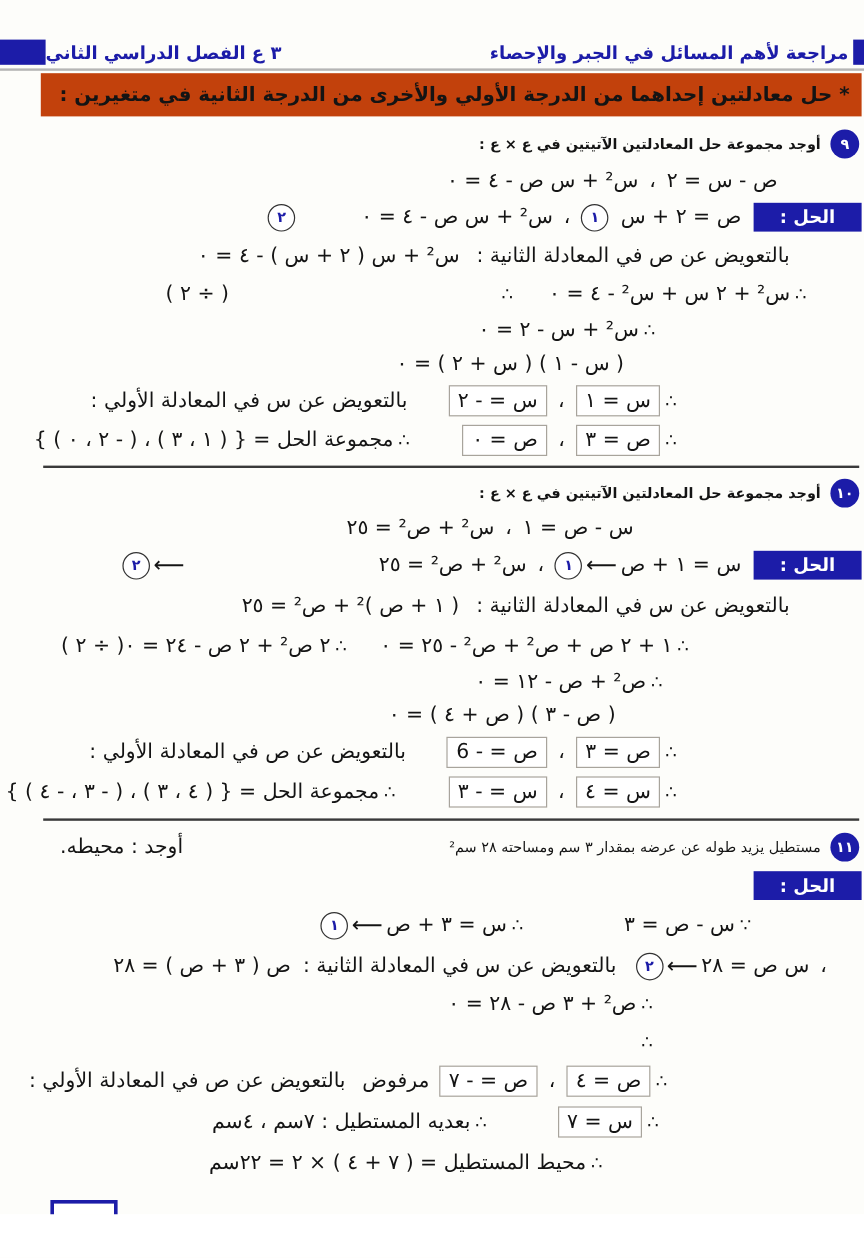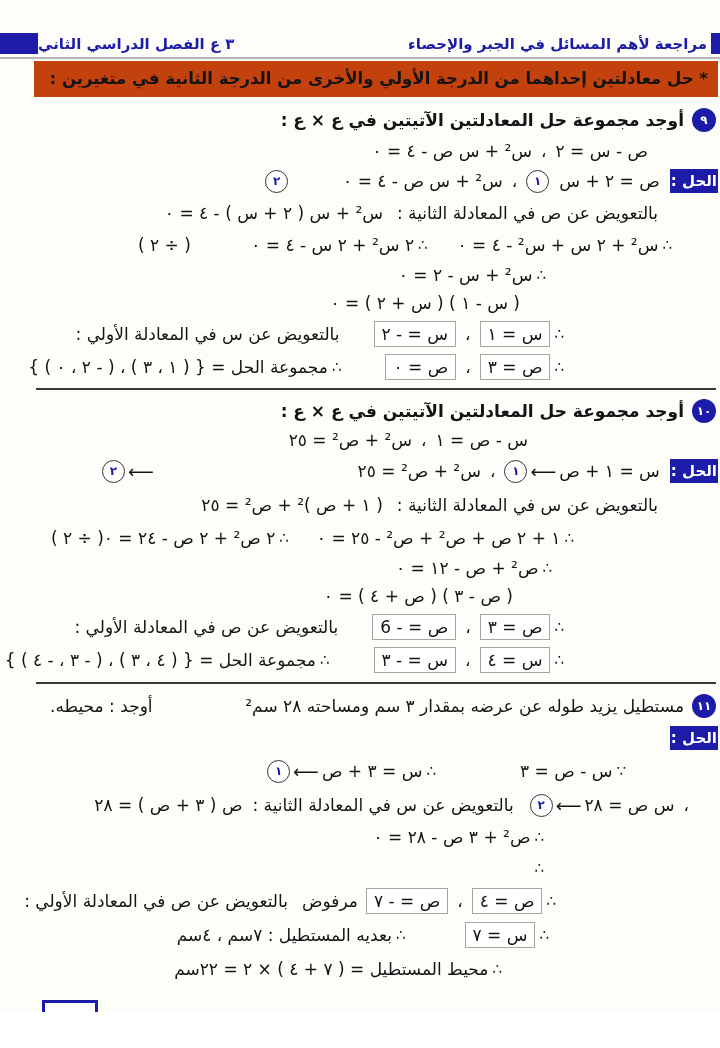--- a/index.html
+++ b/index.html
@@ -30,24 +30,24 @@
   }
   .line {
     display:flex; align-items:center; min-height:30px;
     font-size:17px; white-space:nowrap;
   }
   .badge {
     background:#1c1ca8; color:#fff; width:24px; height:24px; border-radius:50%;
     display:flex; align-items:center; justify-content:center;
     font-size:12px; font-weight:bold; flex:none;
   }
-  .ptitle { font-weight:bold; font-size:17px; margin-right:8px; }
+  .ptitle { font-weight:bold; font-size:12px; margin-right:8px; }
   .sol-lbl {
     background:#1c1ca8; color:#fff; font-weight:bold; font-size:15px;
-    padding:3px 1px; flex:none; margin-left:10px;
+    padding:3px 22px; flex:none; margin-left:10px;
   }
   .circ {
     width:21px; height:21px; border:1.5px solid #333; border-radius:50%;
     color:#1c1ca8; font-weight:bold; font-size:12px; background:#fff;
     display:flex; align-items:center; justify-content:center; flex:none;
   }
   .bx { border:1px solid #a8a49c; padding:0 7px; line-height:24px; background:#fff; }
   .sym { font-size:15px; padding:0 4px; flex:none; }
   .arrow { font-size:18px; padding:0 3px; flex:none; }
   .cm { padding:0 9px; }
@@ -105,21 +105,20 @@
       <span>بالتعويض عن ص في المعادلة الثانية :</span>
       <span class="g" style="width:14px"></span>
       <span class="eq">س² + س ( ٢ + س ) - ٤ = ٠</span>
     </div>
 
     <div class="line" style="min-height:32px;padding-right:42px">
       <span class="sym">∴</span>
       <span class="eq">س² + ٢ س + س² - ٤ = ٠</span>
       <span class="g" style="width:26px"></span>
       <span class="sym">∴</span>
-      <span class="eq">٢ س² + ٢ س - ٤ = ٠</span>
       <span class="sp"></span>
       <span class="eq" style="margin-left:108px">( ÷ ٢ )</span>
     </div>
 
     <div class="line" style="min-height:28px;padding-right:168px">
       <span class="sym">∴</span>
       <span class="eq">س² + س - ٢ = ٠</span>
     </div>
 
     <div class="line" style="min-height:28px;padding-right:198px">

